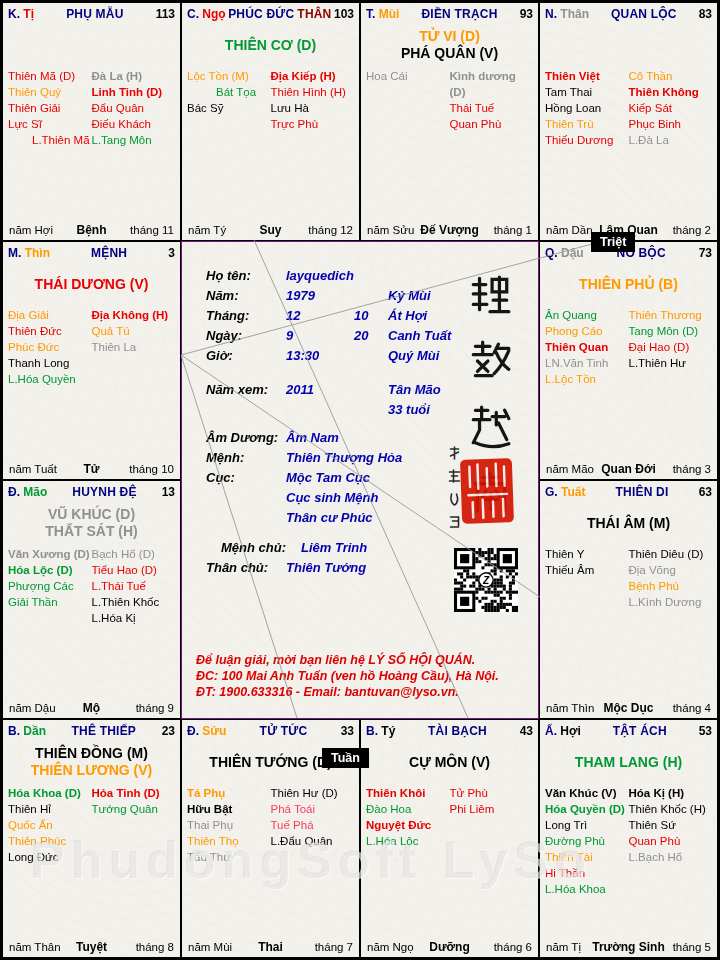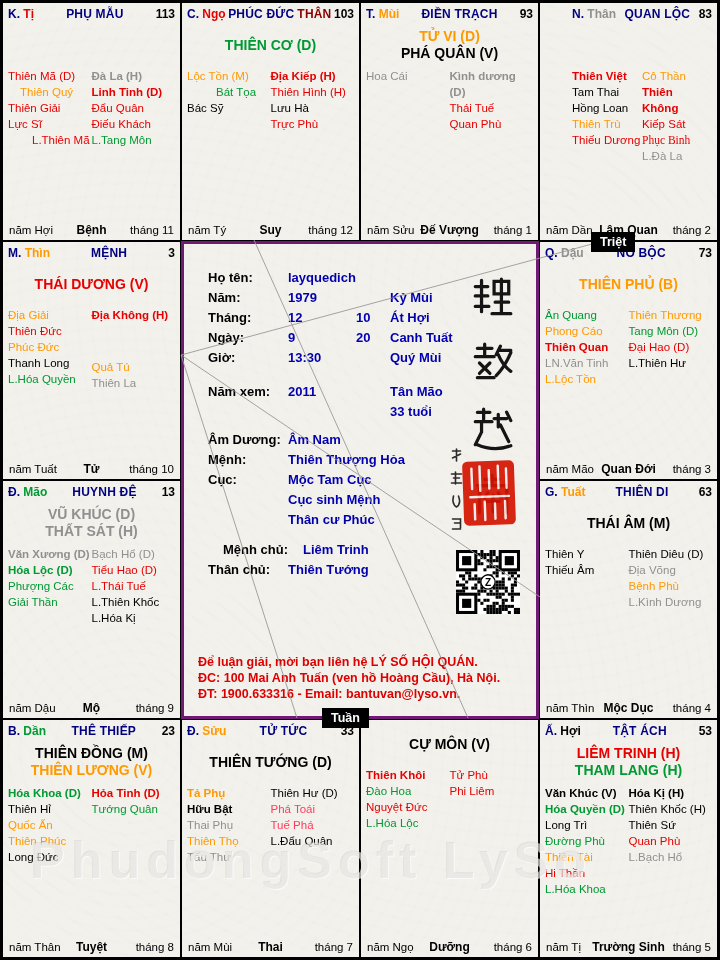--- a/index.html
+++ b/index.html
@@ -17,38 +17,38 @@
   .ctitle{flex:1;text-align:center;color:#000080;letter-spacing:.2px;}
   .t2{color:#8b0000;font-style:normal;margin-left:3px;}
   .cnum{flex:0 0 auto;color:#000;}
   .cmains{height:46px;margin-top:1px;display:flex;flex-direction:column;justify-content:center;text-align:center;font-weight:bold;font-size:14px;line-height:17px;}
   .cstars{display:flex;flex:1;padding:0 5px;font-size:11.5px;line-height:16px;}
   .cstars .col{width:50%;}
   .cfoot{position:absolute;left:0;right:0;bottom:3px;display:flex;align-items:baseline;padding:0 6px;font-size:11.5px;}
   .cfoot .fl{flex:1;text-align:left;}
   .cfoot .fc{flex:0 0 auto;font-size:12px;}
   .cfoot .fr{flex:1;text-align:right;}
-  .center{grid-area:2/2/4/4;position:relative;box-sizing:border-box;border:3px solid #701a75;font-size:13px;overflow:hidden;}
+  .center{grid-area:2/2/4/4;position:relative;box-sizing:border-box;border:1px solid #701a75;font-size:13px;overflow:hidden;font-style:italic;}
   .ipanel{position:absolute;left:24px;top:24px;right:10px;}
   .irow{height:20px;line-height:20px;white-space:nowrap;}
   .gap14{margin-top:14px;} .gap8{margin-top:8px;} .gap10{margin-top:10px;padding-left:15px;}
   .ilabel{display:inline-block;width:80px;font-weight:bold;color:#000;}
   .ival{color:#0000b0;font-weight:bold;}
   .c1{display:inline-block;width:68px;}
   .c2{display:inline-block;width:34px;}
   .contact{position:absolute;left:14px;top:410px;color:#dd0000;font-weight:bold;font-size:12.5px;line-height:16px;white-space:nowrap;}
   .callig{position:absolute;left:283px;top:30px;width:50px;}
   .cglyph{margin:0 0 17px 3px;}
   .sidechars{position:absolute;left:265px;top:203px;width:16px;}
   .sidechars svg{display:block;margin-bottom:7px;}
   .seal{position:absolute;left:278px;top:216px;width:54px;height:66px;transform:rotate(-2deg);opacity:.92;}
   .qr{position:absolute;left:272px;top:306px;width:64px;height:64px;background:#fff;}
   .badge{position:absolute;background:#000;color:#fff;font-weight:bold;font-size:12.5px;line-height:20px;padding:0 9px;z-index:5;}
   #badge-triet{left:591px;top:232px;}
-  #badge-tuan{left:322px;top:708px;}
+  #badge-tuan{left:322px;top:748px;}
   .watermark{position:absolute;left:30px;top:830px;font-size:52px;font-weight:bold;letter-spacing:6px;color:rgba(90,85,75,.10);text-shadow:1px 1px 0 rgba(255,255,255,.65);white-space:nowrap;pointer-events:none;z-index:2;}
   .lines{position:absolute;inset:0;pointer-events:none;z-index:1;}
 </style>
 </head>
 <body>
 
 <div class="texture"></div>
 
 <div class="board">
 
@@ -305,21 +305,21 @@
 <div class="cell" style="grid-area: 1 / 1;">
       <div class="chead">
         <span class="branch"><span class="bpre">K.</span> <span style="color:#e60000">Tị</span></span>
         <span class="ctitle">PHỤ MẪU</span>
         <span class="cnum">113</span>
       </div>
       <div class="cmains"></div>
       <div class="cstars">
         <div class="col">
           <div class="star" style="color:#e60000;">Thiên Mã (D)</div>
-          <div class="star" style="color:#ff9900;margin-left:12px;">Thiên Quý</div>
+          <div class="star" style="color:#ff9900;">Thiên Quý</div>
           <div class="star" style="color:#e60000;">Thiên Giải</div>
           <div class="star" style="color:#e60000;">Lực Sĩ</div>
           <div class="star" style="color:#e60000;padding-left:24px;">L.Thiên Mã</div>
         </div>
         <div class="col">
           <div class="star" style="color:#909090;font-weight:bold;">Đà La (H)</div>
           <div class="star" style="color:#e60000;font-weight:bold;">Linh Tinh (D)</div>
           <div class="star" style="color:#e60000;">Đẩu Quân</div>
           <div class="star" style="color:#e60000;">Điếu Khách</div>
           <div class="star" style="color:#009933;">L.Tang Môn</div>
@@ -378,40 +378,40 @@
           <div class="star" style="color:#e60000;">Thái Tuế</div>
           <div class="star" style="color:#e60000;">Quan Phù</div>
         </div>
       </div>
       <div class="cfoot">
         <span class="fl">năm Sửu</span>
         <b class="fc">Đế Vượng</b>
         <span class="fr">tháng 1</span>
       </div>
     </div>
-    <div class="cell" style="grid-area: 1 / 4; padding-left: 27px;">
+    <div class="cell" style="grid-area: 1 / 4;">
       <div class="chead">
         <span class="branch"><span class="bpre">N.</span> <span style="color:#909090">Thân</span></span>
         <span class="ctitle">QUAN LỘC</span>
         <span class="cnum">83</span>
       </div>
       <div class="cmains"></div>
       <div class="cstars">
         <div class="col">
           <div class="star" style="color:#e60000;font-weight:bold;">Thiên Việt</div>
           <div class="star" style="color:#000000;">Tam Thai</div>
           <div class="star" style="color:#000000;">Hồng Loan</div>
           <div class="star" style="color:#ff9900;">Thiên Trù</div>
           <div class="star" style="color:#e60000;">Thiếu Dương</div>
         </div>
         <div class="col">
           <div class="star" style="color:#ff9900;">Cô Thần</div>
           <div class="star" style="color:#e60000;font-weight:bold;">Thiên Không</div>
           <div class="star" style="color:#e60000;">Kiếp Sát</div>
-          <div class="star" style="color:#e60000;font-family:Liberation Serif, serif;">Phục Binh</div>
+          <div class="star" style="color:#e60000;">Phục Binh</div>
           <div class="star" style="color:#909090;">L.Đà La</div>
         </div>
       </div>
       <div class="cfoot">
         <span class="fl">năm Dần</span>
         <b class="fc">Lâm Quan</b>
         <span class="fr">tháng 2</span>
       </div>
     </div>
     <div class="cell" style="grid-area: 2 / 1;">
@@ -426,21 +426,21 @@
       <div class="cstars">
         <div class="col">
           <div class="star" style="color:#ff9900;">Địa Giải</div>
           <div class="star" style="color:#e60000;">Thiên Đức</div>
           <div class="star" style="color:#ff9900;">Phúc Đức</div>
           <div class="star" style="color:#000000;">Thanh Long</div>
           <div class="star" style="color:#009933;">L.Hóa Quyền</div>
         </div>
         <div class="col">
           <div class="star" style="color:#e60000;font-weight:bold;">Địa Không (H)</div>
-          <div class="star" style="color:#ff9900;margin-top:36px;">Quả Tú</div>
+          <div class="star" style="color:#ff9900;">Quả Tú</div>
           <div class="star" style="color:#909090;">Thiên La</div>
         </div>
       </div>
       <div class="cfoot">
         <span class="fl">năm Tuất</span>
         <b class="fc">Tử</b>
         <span class="fr">tháng 10</span>
       </div>
     </div>
     <div class="cell" style="grid-area: 2 / 4;">
@@ -584,49 +584,53 @@
           <div class="star" style="color:#000000;">L.Đẩu Quân</div>
         </div>
       </div>
       <div class="cfoot">
         <span class="fl">năm Mùi</span>
         <b class="fc">Thai</b>
         <span class="fr">tháng 7</span>
       </div>
     </div>
     <div class="cell" style="grid-area: 4 / 3;">
+      <div class="chead">
+        <span class="branch"><span class="bpre">B.</span> <span style="color:#000000">Tý</span></span>
+        <span class="ctitle">TÀI BẠCH</span>
+        <span class="cnum">43</span>
+      </div>
       <div class="cmains">
         <div style="color:#000000">CỰ MÔN (V)</div>
       </div>
       <div class="cstars">
         <div class="col">
           <div class="star" style="color:#e60000;font-weight:bold;">Thiên Khôi</div>
           <div class="star" style="color:#009933;">Đào Hoa</div>
-          <div class="star" style="color:#e60000;">Nguyệt Đức</div>
+          <div class="star" style="color:#e60000;font-weight:bold;">Nguyệt Đức</div>
           <div class="star" style="color:#009933;">L.Hóa Lộc</div>
         </div>
         <div class="col">
           <div class="star" style="color:#e60000;">Tử Phù</div>
           <div class="star" style="color:#e60000;">Phi Liêm</div>
         </div>
       </div>
       <div class="cfoot">
         <span class="fl">năm Ngọ</span>
         <b class="fc">Dưỡng</b>
         <span class="fr">tháng 6</span>
       </div>
     </div>
     <div class="cell" style="grid-area: 4 / 4;">
       <div class="chead">
         <span class="branch"><span class="bpre">Ấ.</span> <span style="color:#000000">Hợi</span></span>
         <span class="ctitle">TẬT ÁCH</span>
         <span class="cnum">53</span>
       </div>
       <div class="cmains">
-        <div style="color:#e60000">LIÊM TRINH (H)</div>
         <div style="color:#009933">THAM LANG (H)</div>
       </div>
       <div class="cstars">
         <div class="col">
           <div class="star" style="color:#000000;font-weight:bold;">Văn Khúc (V)</div>
           <div class="star" style="color:#009933;font-weight:bold;">Hóa Quyền (D)</div>
           <div class="star" style="color:#000000;">Long Trì</div>
           <div class="star" style="color:#009933;">Đường Phù</div>
           <div class="star" style="color:#ff9900;">Thiên Tài</div>
           <div class="star" style="color:#e60000;">Hi Thần</div>

